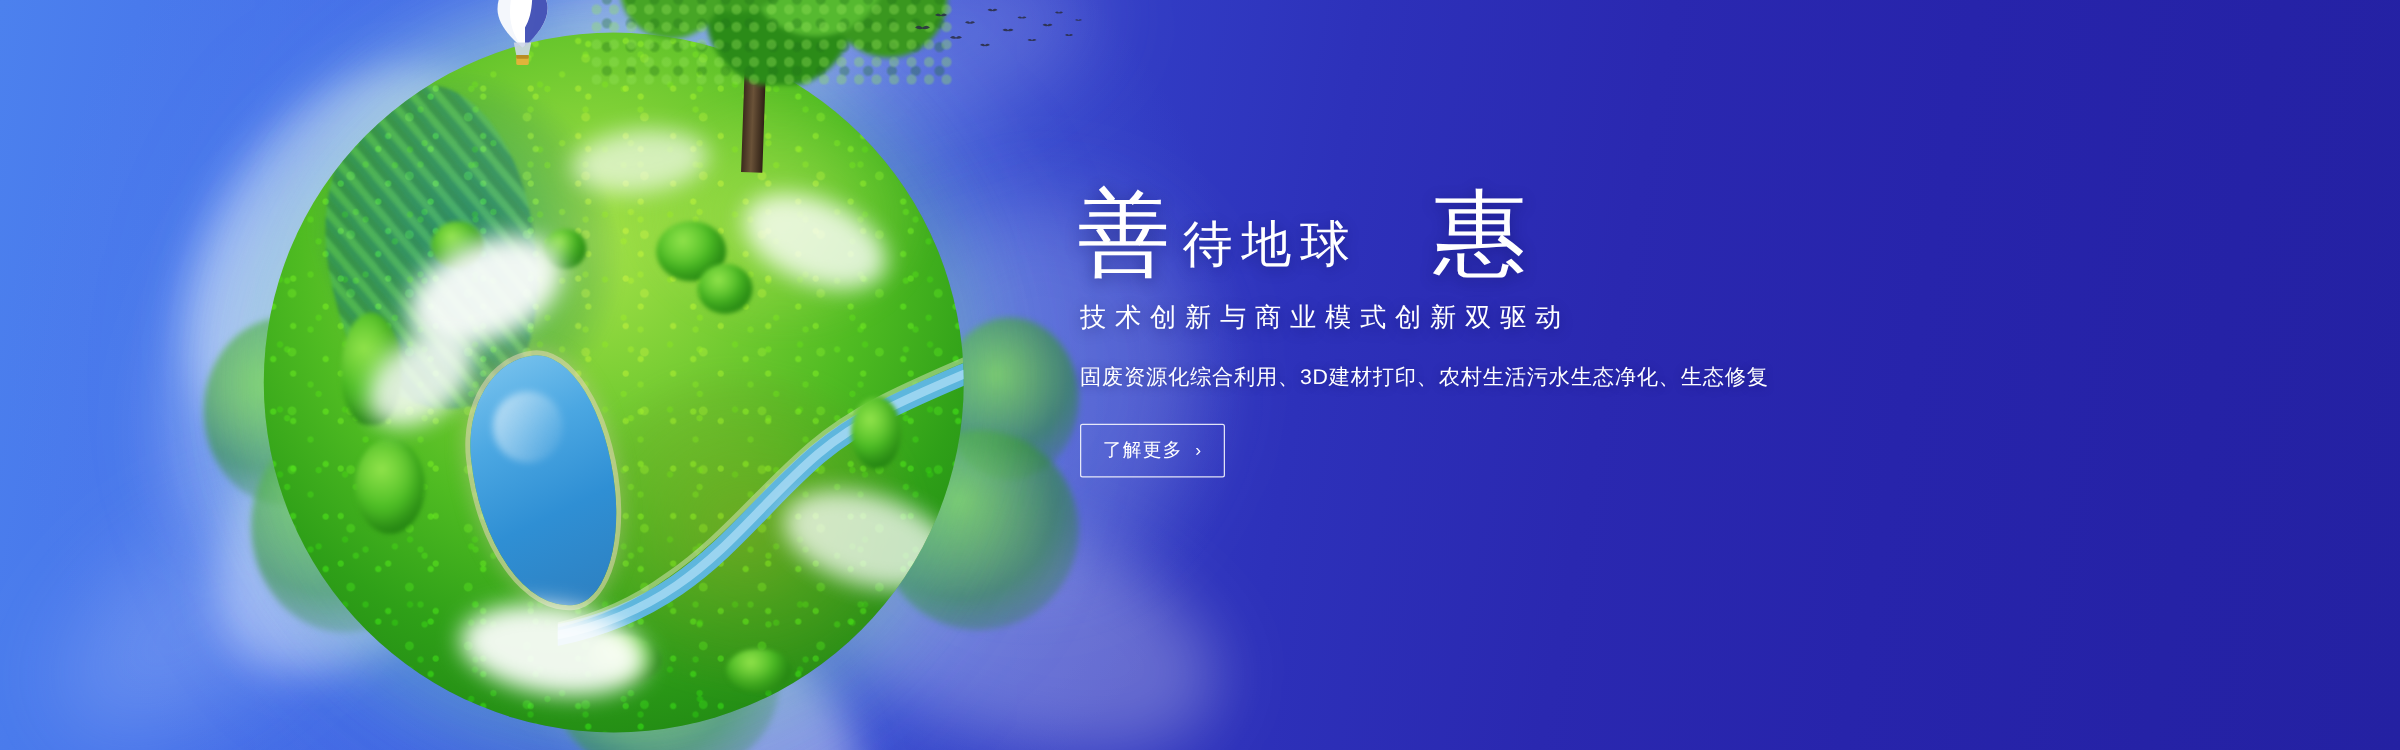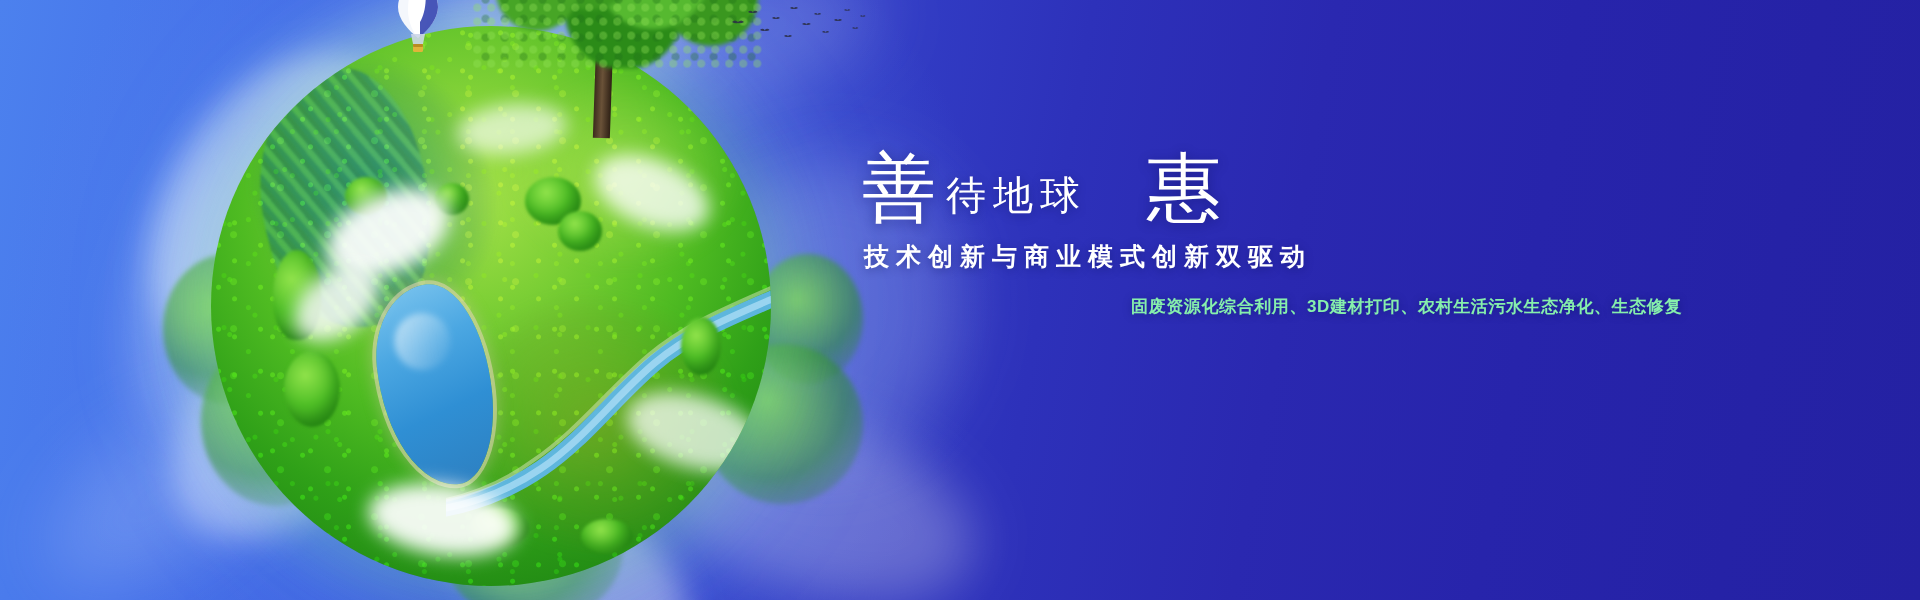--- a/index.html
+++ b/index.html
@@ -317,37 +317,36 @@
     font-weight: 400;
     letter-spacing: 7px;
     padding-bottom: 8px;
     padding-left: 10px;
     text-shadow: 0 2px 10px rgba(10,14,80,0.4);
     margin-top: 12px;
   }
   .hl-gap { width: 44px; }
 
   .subtitle {
-    font-size: 25px;
+    font-size: 21px;
     letter-spacing: 7px;
-    font-weight: 700;
+    font-weight: 400;
     margin: 0 0 22px 2px;
     text-shadow: 0 2px 10px rgba(10,14,80,0.4);
     white-space: nowrap;
   }
 
   .desc {
     font-size: 17px;
     letter-spacing: 0.6px;
-    font-weight: 700;
+    font-weight: 400;
     margin: 0 0 26px 2px;
-    color: #86efac;
+    color: #ffffff;
     text-shadow: 0 1px 8px rgba(10,14,80,0.4);
     white-space: nowrap;
-    text-align: right;
   }
 
   .cta {
     display: inline-flex;
     align-items: center;
     justify-content: center;
     gap: 10px;
     width: 116px;
     padding: 11px 0;
     border: 1px solid rgba(255,255,255,0.85);
@@ -475,15 +474,19 @@
       <span class="hl-gap"></span>
       <span class="hl-group">
         <span class="hl-big">惠</span>
       </span>
     </div>
 
     <p class="subtitle">技术创新与商业模式创新双驱动</p>
 
     <p class="desc">固废资源化综合利用、3D建材打印、农村生活污水生态净化、生态修复</p>
 
+    <button class="cta">
+      <span>了解更多</span>
+      <span class="chev">›</span>
+    </button>
   </div>
 
 </div>
 
 </body></html>

